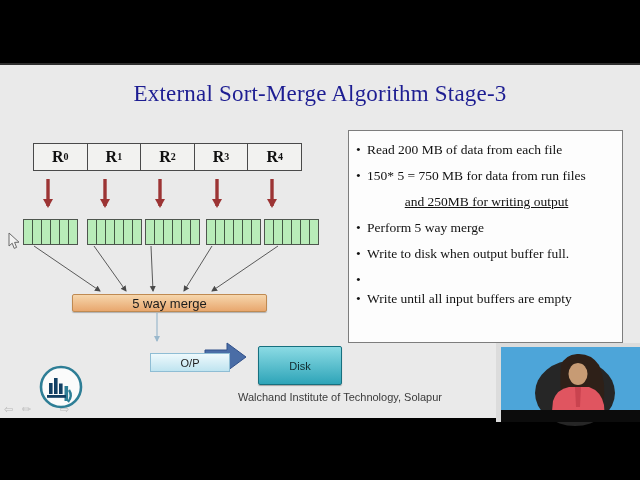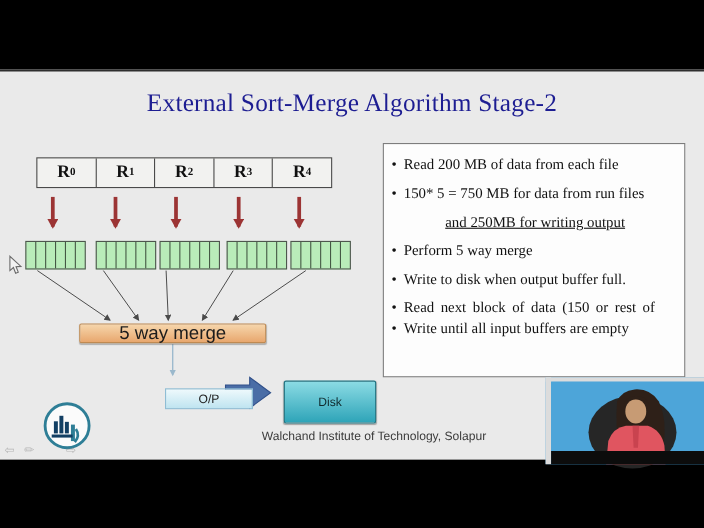--- a/index.html
+++ b/index.html
@@ -39,25 +39,25 @@
   .buffer{
     position:absolute;top:154px;height:26px;width:55px;display:flex;
     border:1px solid #4e564e;background:#b9ecb9;box-sizing:border-box;
   }
   .buffer .cell{flex:1;border-right:1px solid #44584­4;}
   .buffer .cell{border-right:1px solid #445844;}
   .buffer .cell:last-child{border-right:none;}
 
   
   .merge-box{
-    position:absolute;left:72px;top:229px;width:170px;height:18px;
+    position:absolute;left:72px;top:229px;width:195px;height:18px;
     background:linear-gradient(#f6d6ac,#e8a76e);
     border:1px solid #bf8a52;border-radius:2px;box-sizing:border-box;
     display:flex;align-items:center;justify-content:center;
-    font-size:17px;color:#1c1c1c;box-shadow:0 1px 1px rgba(0,0,0,.25);
+    font-size:13px;color:#1c1c1c;box-shadow:0 1px 1px rgba(0,0,0,.25);
   }
   
   .op-box{
     position:absolute;left:110px;top:288px;width:80px;height:19px;
     background:linear-gradient(#eef9fc,#bfe4f0);
     border:1px solid #8fbdd4;box-sizing:border-box;
     display:flex;align-items:center;justify-content:center;
     font-size:11px;color:#1c1c1c;margin-left:40px;
   }
   
@@ -111,21 +111,21 @@
   .webcam svg{display:block;}
   svg{overflow:visible;}
 </style>
 </head>
 <body>
 
 <div class="letterbox" id="letterbox-top"></div>
 
 <div class="slide">
 
-  <div class="slide-title">External Sort-Merge Algorithm Stage-2</div>
+  <div class="slide-title">External Sort-Merge Algorithm Stage-3</div>
 
   <svg width="640" height="355" style="position:absolute;left:0;top:0;">
     <defs>
       <marker id="redhead" markerUnits="userSpaceOnUse" markerWidth="12" markerHeight="12" refX="7" refY="5" orient="auto">
         <path d="M0,0 L9,5 L0,10 Z" fill="#9c3434"></path>
       </marker>
       <marker id="thinhead" markerUnits="userSpaceOnUse" markerWidth="8" markerHeight="8" refX="5" refY="3" orient="auto">
         <path d="M0,0 L6,3 L0,6 Z" fill="#4a4a4a"></path>
       </marker>
       <marker id="bluehead" markerUnits="userSpaceOnUse" markerWidth="8" markerHeight="8" refX="5" refY="3" orient="auto">
@@ -235,21 +235,20 @@
     <div class="bullet-item gap-before">
       <span class="marker">•</span>
       <span>Perform 5 way merge</span>
     </div>
     <div class="bullet-item gap-before">
       <span class="marker">•</span>
       <span>Write to disk when output buffer full.</span>
     </div>
     <div class="bullet-item" style="margin-bottom:0;">
       <span class="marker">•</span>
-      <span class="justified">Read next block of data (150 or rest of</span>
     </div>
     <div class="bullet-item">
       <span class="marker">•</span>
       <span>Write until all input buffers are empty</span>
     </div>
   </div>
 
   <div class="slide-footer">Walchand Institute of Technology, Solapur</div>
 
   <div class="logo">

